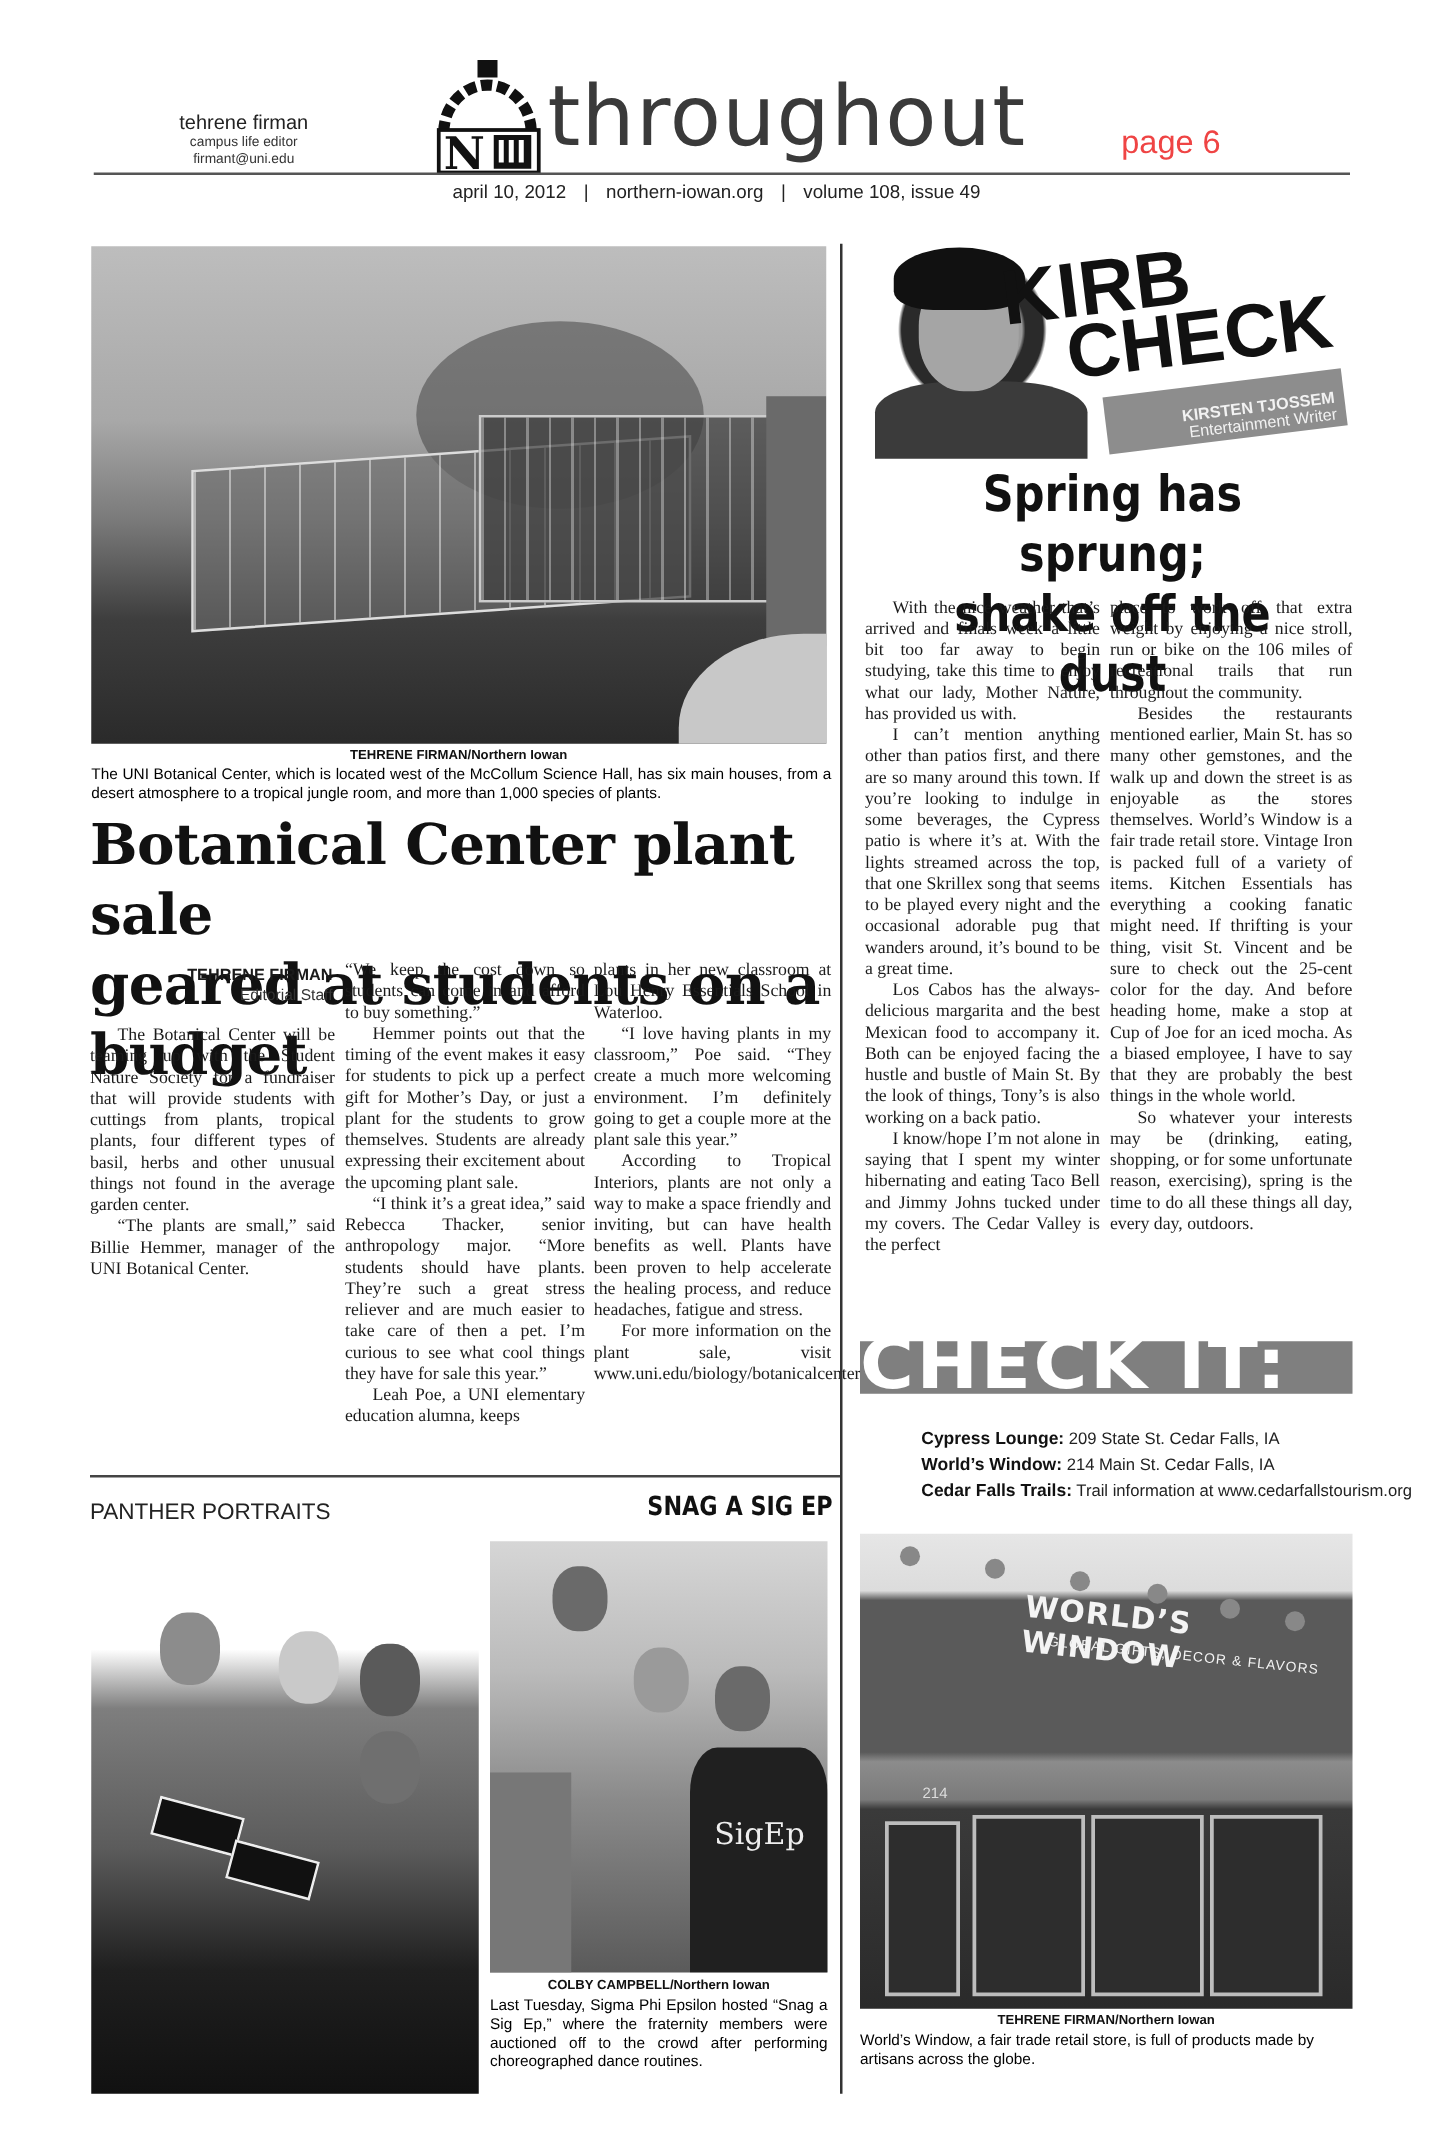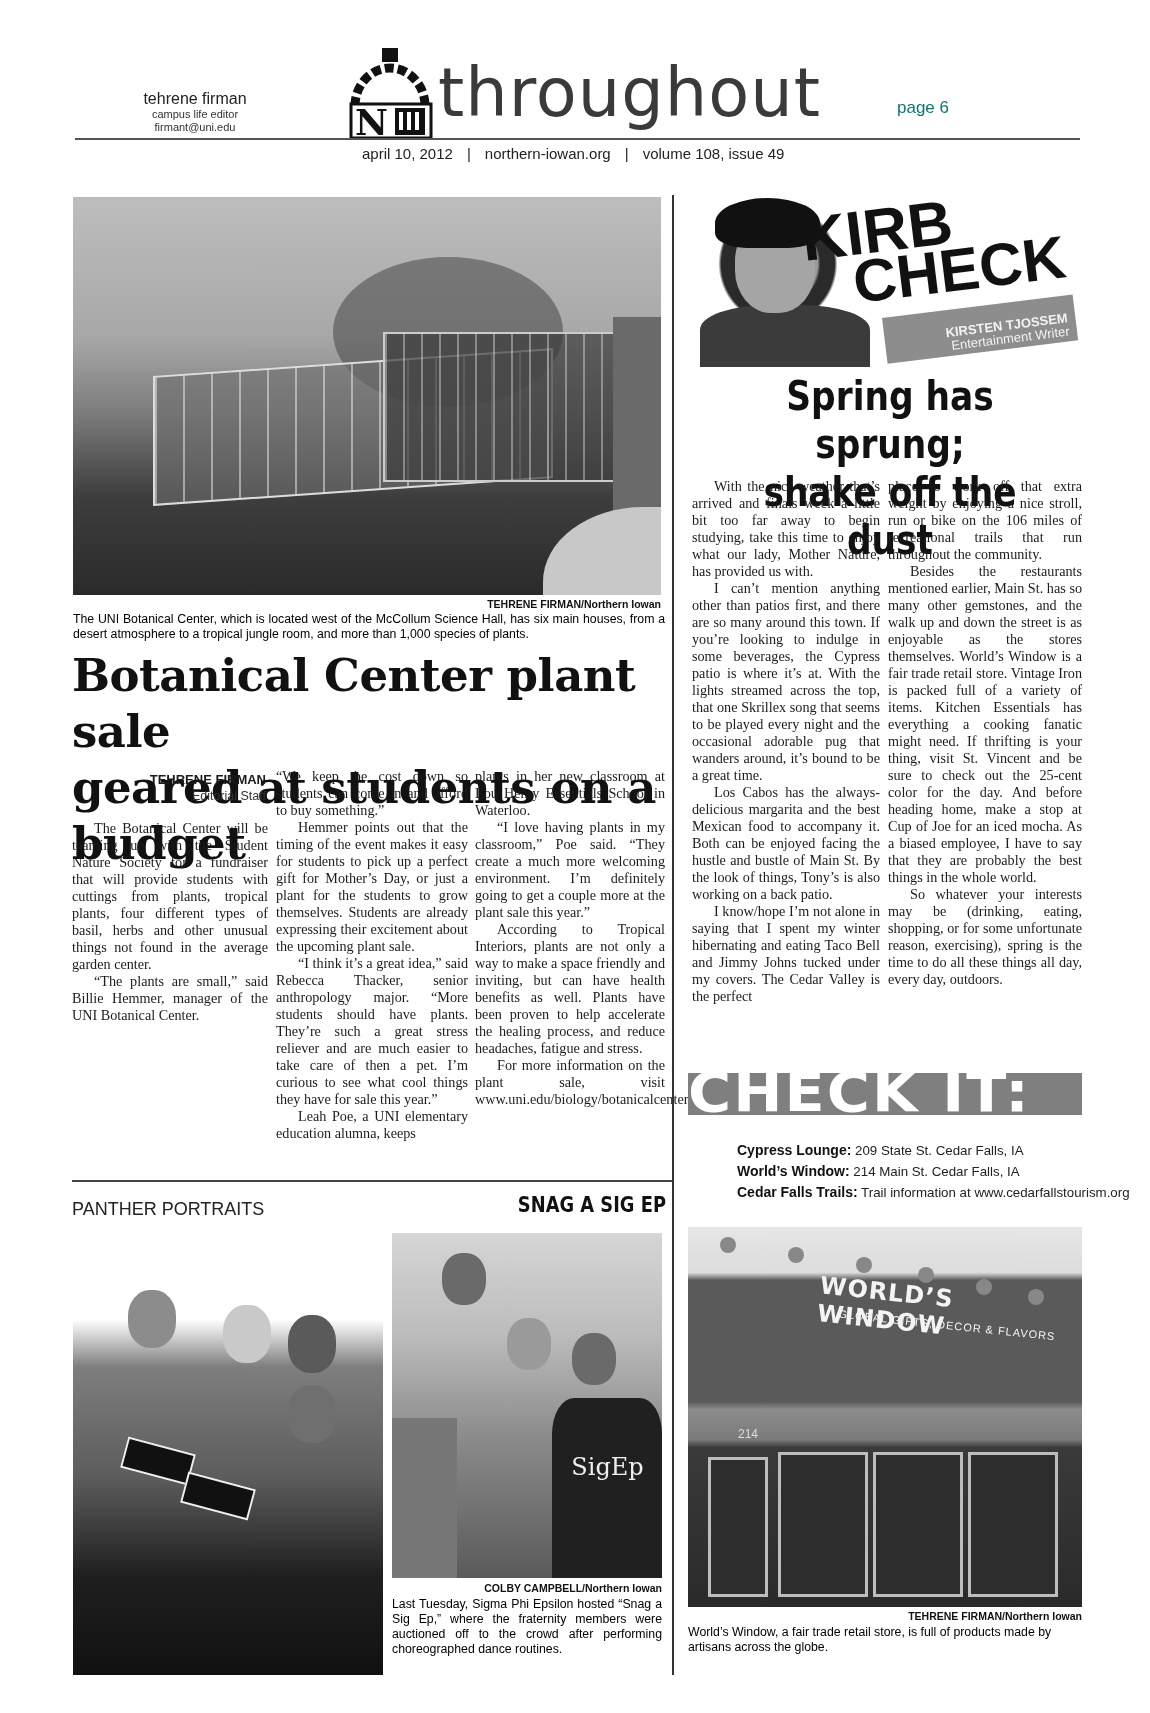--- a/index.html
+++ b/index.html
@@ -8,38 +8,38 @@
 
   .abs { position: absolute; }
 
   
   .editor-name { left: 130px; top: 90px; width: 130px; text-align: center; font-family: "Liberation Sans", sans-serif; font-size: 16px; color: #222; }
   .editor-role { left: 130px; top: 108px; width: 130px; text-align: center; font-family: "Liberation Sans", sans-serif; font-size: 11px; color: #333; }
   .editor-email { left: 130px; top: 121px; width: 130px; text-align: center; font-family: "Liberation Sans", sans-serif; font-size: 11px; color: #333; }
 
   .logo { left: 347px; top: 46px; width: 86px; height: 94px; }
   .section-title { left: 438px; top: 60px; font-family: "DejaVu Sans", sans-serif; font-size: 67px; letter-spacing: 1px; color: #3a3a3a; line-height: 1; }
-  .page-num { left: 897px; top: 98px; font-family: "Liberation Sans", sans-serif; font-size: 17px; color: #0f766e; }
+  .page-num { left: 897px; top: 98px; font-family: "Liberation Sans", sans-serif; font-size: 26px; color: #ef4444; }
   .mast-rule { left: 75px; top: 138px; width: 1005px; height: 2px; background: #555; }
   .mast-info { left: 362px; top: 145px; font-family: "Liberation Sans", sans-serif; font-size: 15px; color: #222; white-space: nowrap; }
   .mast-info .sep { display: inline-block; margin: 0 14px; }
 
   
   .photo { background: #8a8a8a; overflow: hidden; }
   .photo.greenhouse { left: 73px; top: 197px; width: 588px; height: 398px;
     background: linear-gradient(180deg, #bdbdbd 0%, #a8a8a8 35%, #7a7a7a 55%, #3e3e3e 75%, #2a2a2a 100%); }
   .gh-glass { left: 80px; top: 165px; width: 400px; height: 130px; border: 2px solid #ddd; transform: skewY(-4deg);
     background: repeating-linear-gradient(90deg, rgba(255,255,255,.45) 0 2px, transparent 2px 28px), rgba(110,110,110,.6); }
   .gh-glass2 { left: 310px; top: 135px; width: 240px; height: 150px; border: 2px solid #ccc;
     background: repeating-linear-gradient(90deg, rgba(255,255,255,.35) 0 2px, transparent 2px 18px), rgba(60,60,60,.7); }
   .gh-tree { left: 260px; top: 60px; width: 230px; height: 150px; border-radius: 50%; background: rgba(70,70,70,.55); }
   .gh-bldg { left: 540px; top: 120px; width: 48px; height: 200px; background: #6a6a6a; }
   .gh-path { left: 470px; top: 310px; width: 200px; height: 150px; border-radius: 50% 0 0 0; background: #c8c8c8; }
 
-  .photo-credit { font-family: "Liberation Sans", sans-serif; font-weight: bold; font-size: 10.5px; color: #111; text-align: right; }
+  .photo-credit { font-family: "Liberation Sans", sans-serif; font-weight: bold; font-size: 10.5px; color: #111; text-align: center; }
   .cutline { font-family: "Liberation Sans", sans-serif; font-size: 12.3px; line-height: 15px; color: #000000; text-align: justify; }
 
   .headline-main { left: 72px; top: 648px; width: 600px; font-family: "DejaVu Serif", serif; font-weight: bold; font-size: 45px; line-height: 56px; color: #111; letter-spacing: -0.5px; }
 
   .byline-name { left: 70px; top: 772px; width: 196px; text-align: right; font-family: "Liberation Sans", sans-serif; font-weight: bold; font-size: 13px; }
   .byline-role { left: 70px; top: 789px; width: 196px; text-align: right; font-family: "Liberation Sans", sans-serif; font-size: 12.5px; color: #333; }
 
   .col { font-family: "Liberation Serif", serif; font-size: 14.2px; line-height: 17px; text-align: justify; color: #1b1b1b; }
   .col p { text-indent: 22px; }
   .col p.noindent { text-indent: 0; }

